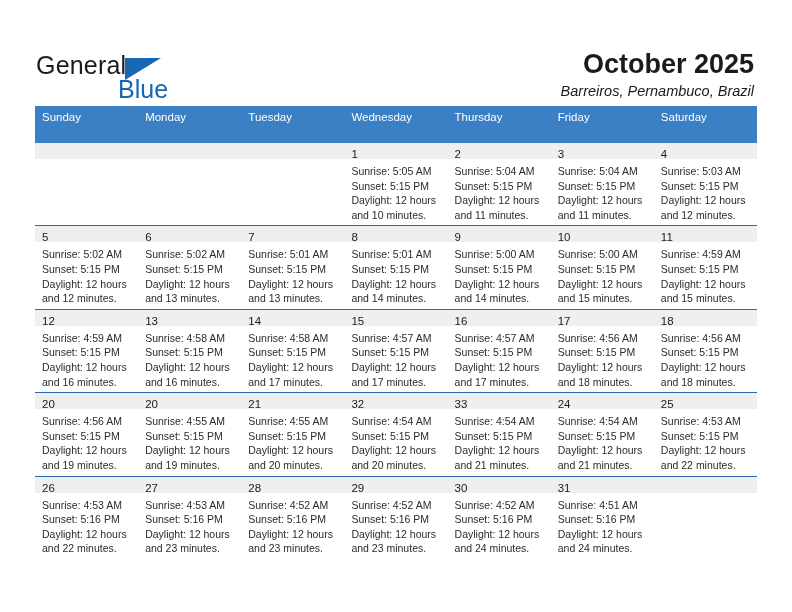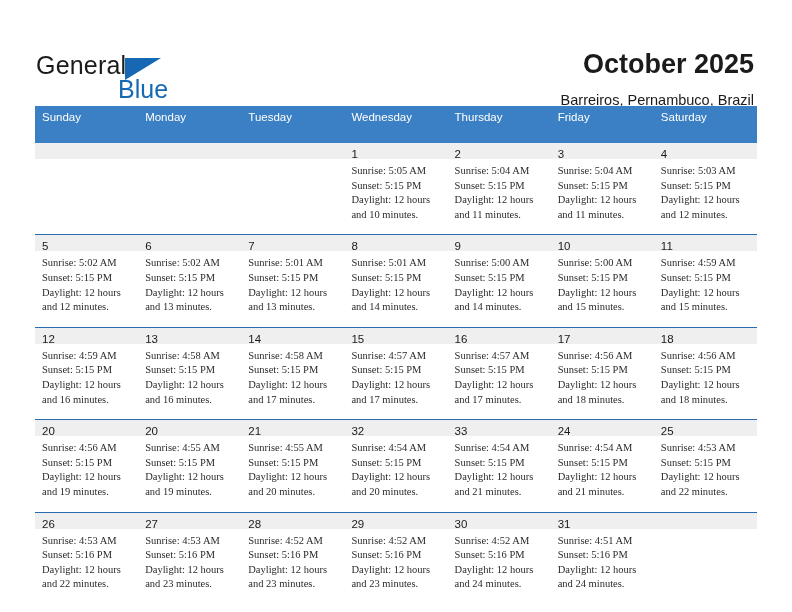--- a/index.html
+++ b/index.html
@@ -73,25 +73,26 @@
     text-align: right;
   }
   .cal-title {
     font-size: 27px;
     font-weight: bold;
     color: #1b1b1b;
     line-height: 32px;
     white-space: nowrap;
   }
   .cal-subtitle {
-    margin-top: 11px;
+    margin-top: 2px;
     font-size: 14.5px;
     color: #1b1b1b;
     line-height: 18px;
     white-space: nowrap;
+    font-style: italic;
   }
 
   
   .calendar {
     position: absolute;
     left: 35px;
     top: 106px;
     width: 722px;
     border-collapse: collapse;
     table-layout: fixed;
@@ -122,22 +123,21 @@
     height: 16px;
     padding: 1px 0 1px 7px;
     box-sizing: border-box;
   }
   .daynum {
     font-size: 11.5px;
     color: #1b1b1b;
     line-height: 14px;
   }
   .cell-body {
-    padding: 5px 6px 12px 7px;
-    font-family: Liberation Serif, serif;
+    padding: 5px 6px 3px 7px;
   }
   .cell-line {
     font-size: 10.5px;
     line-height: 14.6px;
     color: #2b2b2b;
     white-space: nowrap;
   }
 </style>
 </head>
 <body>

